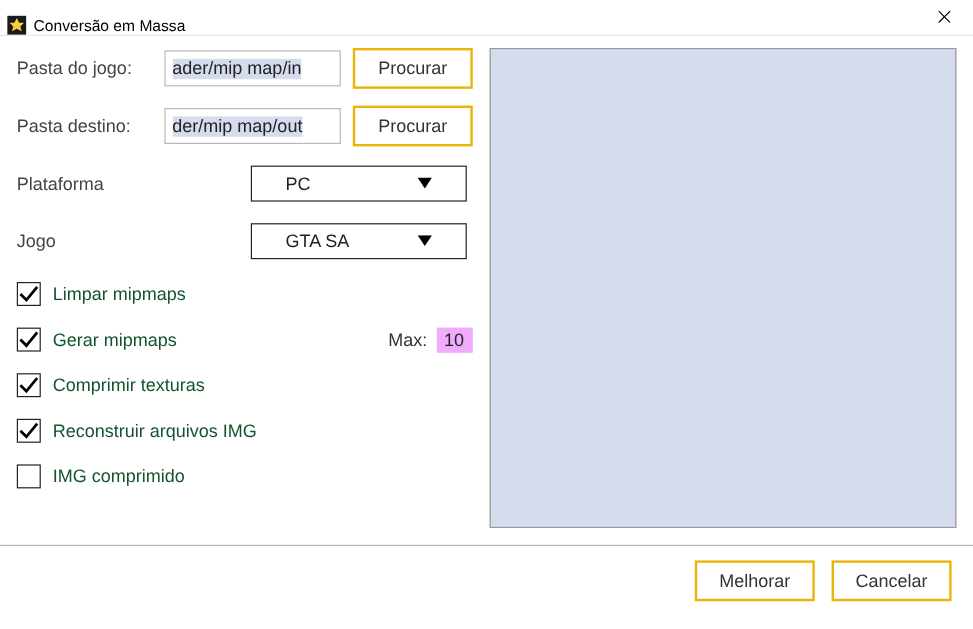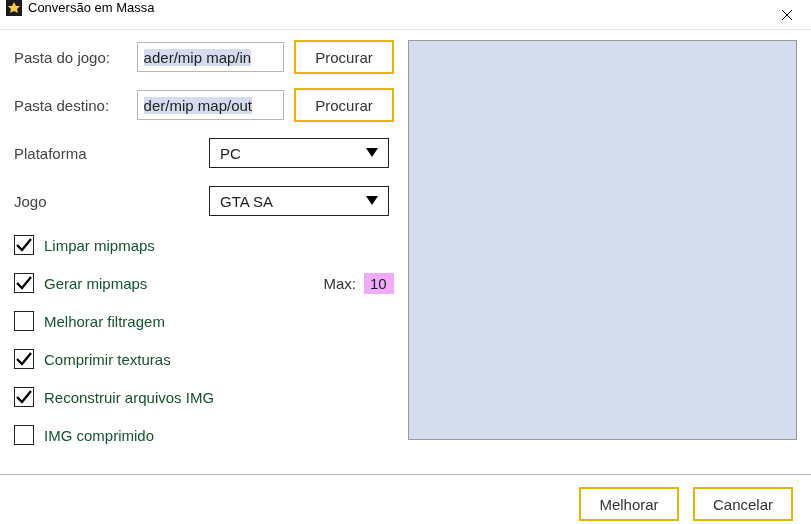--- a/index.html
+++ b/index.html
@@ -10,21 +10,21 @@
     color: #222;
     background: #fff;
     width: 811px;
     height: 524px;
     overflow: hidden;
     position: relative;
   }
   .titlebar {
     height: 30px;
     display: flex;
-    align-items: flex-start;
+    align-items: flex-end;
     padding: 0 2px 0 6px;
     border-bottom: 1px solid #e5e5e5;
   }
   .titlebar .app-icon {
     width: 16px; height: 16px;
     margin-right: 6px;
     display: inline-block;
     position: relative;
   }
   .titlebar .app-icon svg { display:block; }
@@ -85,21 +85,21 @@
     cursor: default;
     padding: 0 14px;
   }
 
   .select {
     height: 30px;
     width: 180px;
     border: 1px solid #222;
     display: flex;
     align-items: center;
-    padding: 0 10px;
+    padding: 0 28px;
     justify-content: space-between;
     cursor: default;
   }
   .select .arrow svg { width: 12px; height: 10px; display:block; }
 
   .check-row {
     display: flex;
     align-items: center;
     margin-bottom: 12px;
     min-height: 26px;
@@ -217,24 +217,20 @@
         <svg viewBox="0 0 18 18">
             <path d="M2 9 L7 14 L16 3" stroke="#000" stroke-width="2.3" fill="none"></path>
           </svg>
       </div>
       <span class="clabel">Gerar mipmaps</span>
       <span class="spacer2"></span>
       <span class="max-label">Max:</span>
       <span class="max-val">10</span>
     </div>
 
-    <div class="check-row">
-      <div class="chk"></div>
-      <span class="clabel">Melhorar filtragem</span>
-    </div>
 
     <div class="check-row">
       <div class="chk">
         <svg viewBox="0 0 18 18">
             <path d="M2 9 L7 14 L16 3" stroke="#000" stroke-width="2.3" fill="none"></path>
           </svg>
       </div>
       <span class="clabel">Comprimir texturas</span>
     </div>
 

